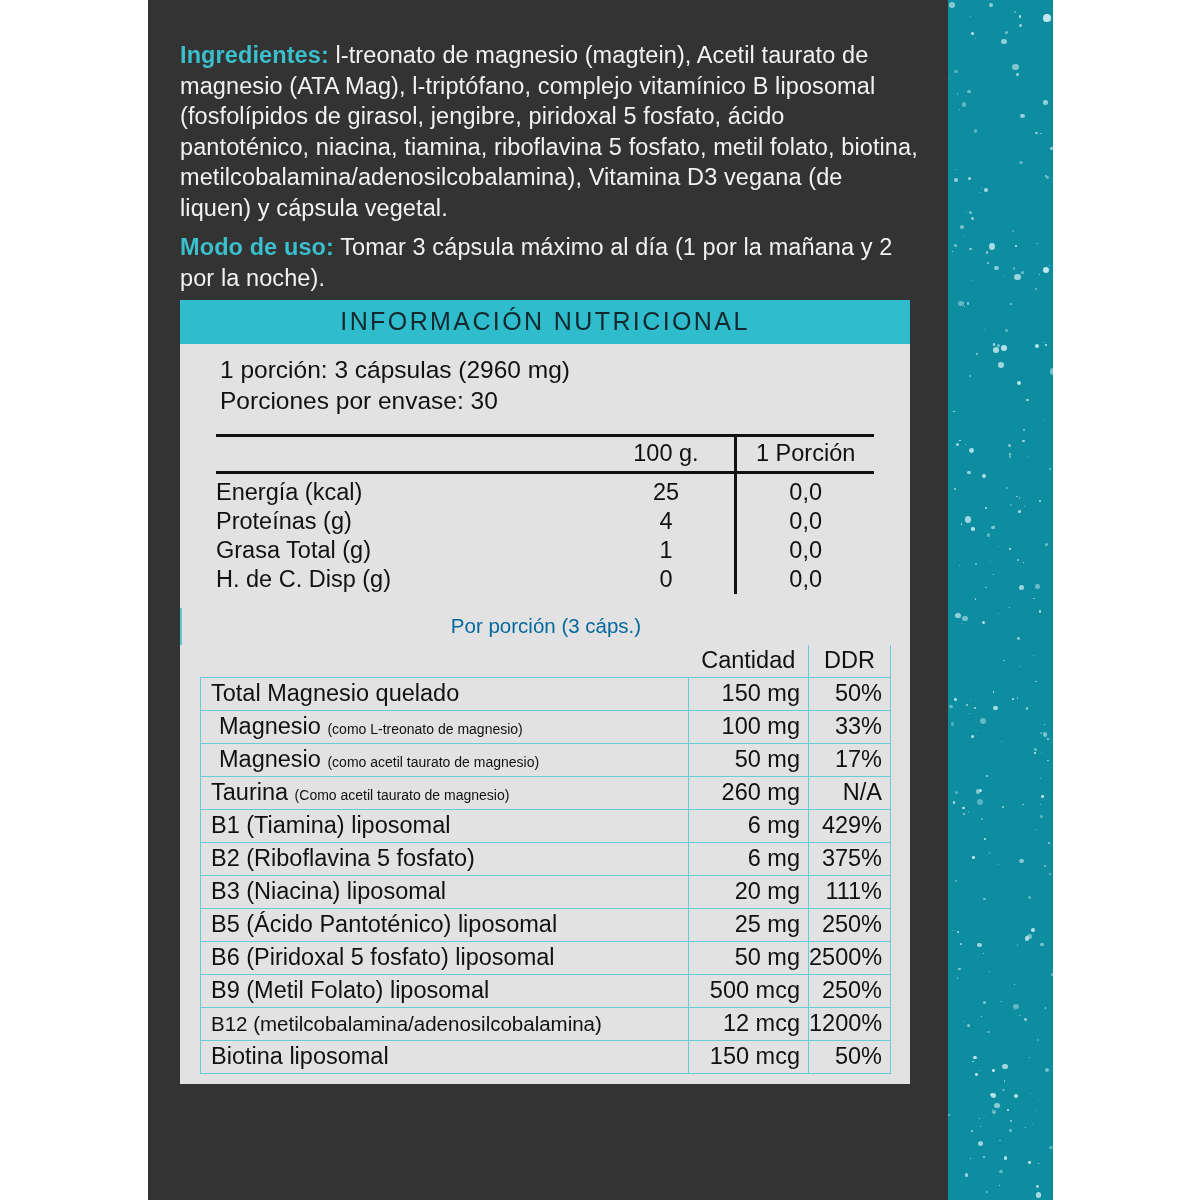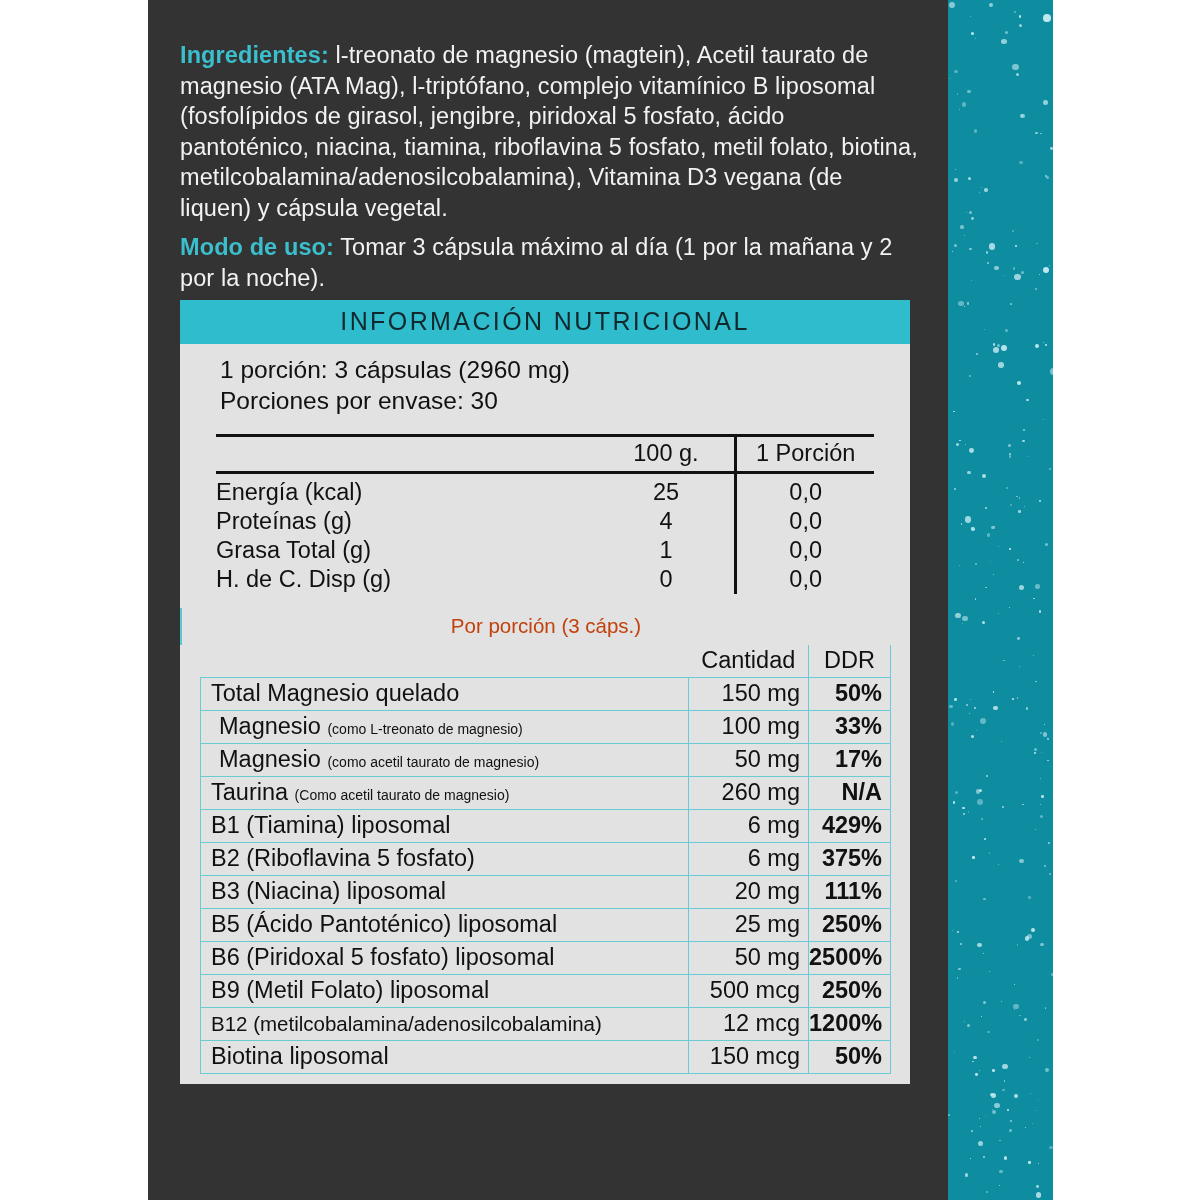--- a/index.html
+++ b/index.html
@@ -132,21 +132,21 @@
     font-size: 24px;
     letter-spacing: 1.6px;
     text-align: center;
     padding: 6px 0 7px;
     width: 508px;
     box-sizing: border-box;
   }
   .nut-head .per {
     flex: 1;
     background: #e2e2e2;
-    color: #c2410c;
+    color: #0369a1;
     font-size: 20.5px;
     text-align: center;
     padding: 6px 0 7px;
     border-left: 2px solid #5bc8d4;
     box-sizing: border-box;
   }
 
   table.nutrients {
     width: 690px;
     margin: 0 20px;
@@ -198,21 +198,20 @@
     text-align: right;
     padding-right: 8px;
     font-size: 23.5px;
     background: #e2e2e2;
   }
   table.nutrients td.n-ddr {
     text-align: right;
     padding-right: 8px;
     font-size: 23.5px;
     background: #e2e2e2;
-    font-weight: bold;
   }
 </style>
 </head>
 <body>
 
 <div id="page">
 
   <div class="dark-panel"></div>
 
   <div class="teal-band" id="teal-band">

